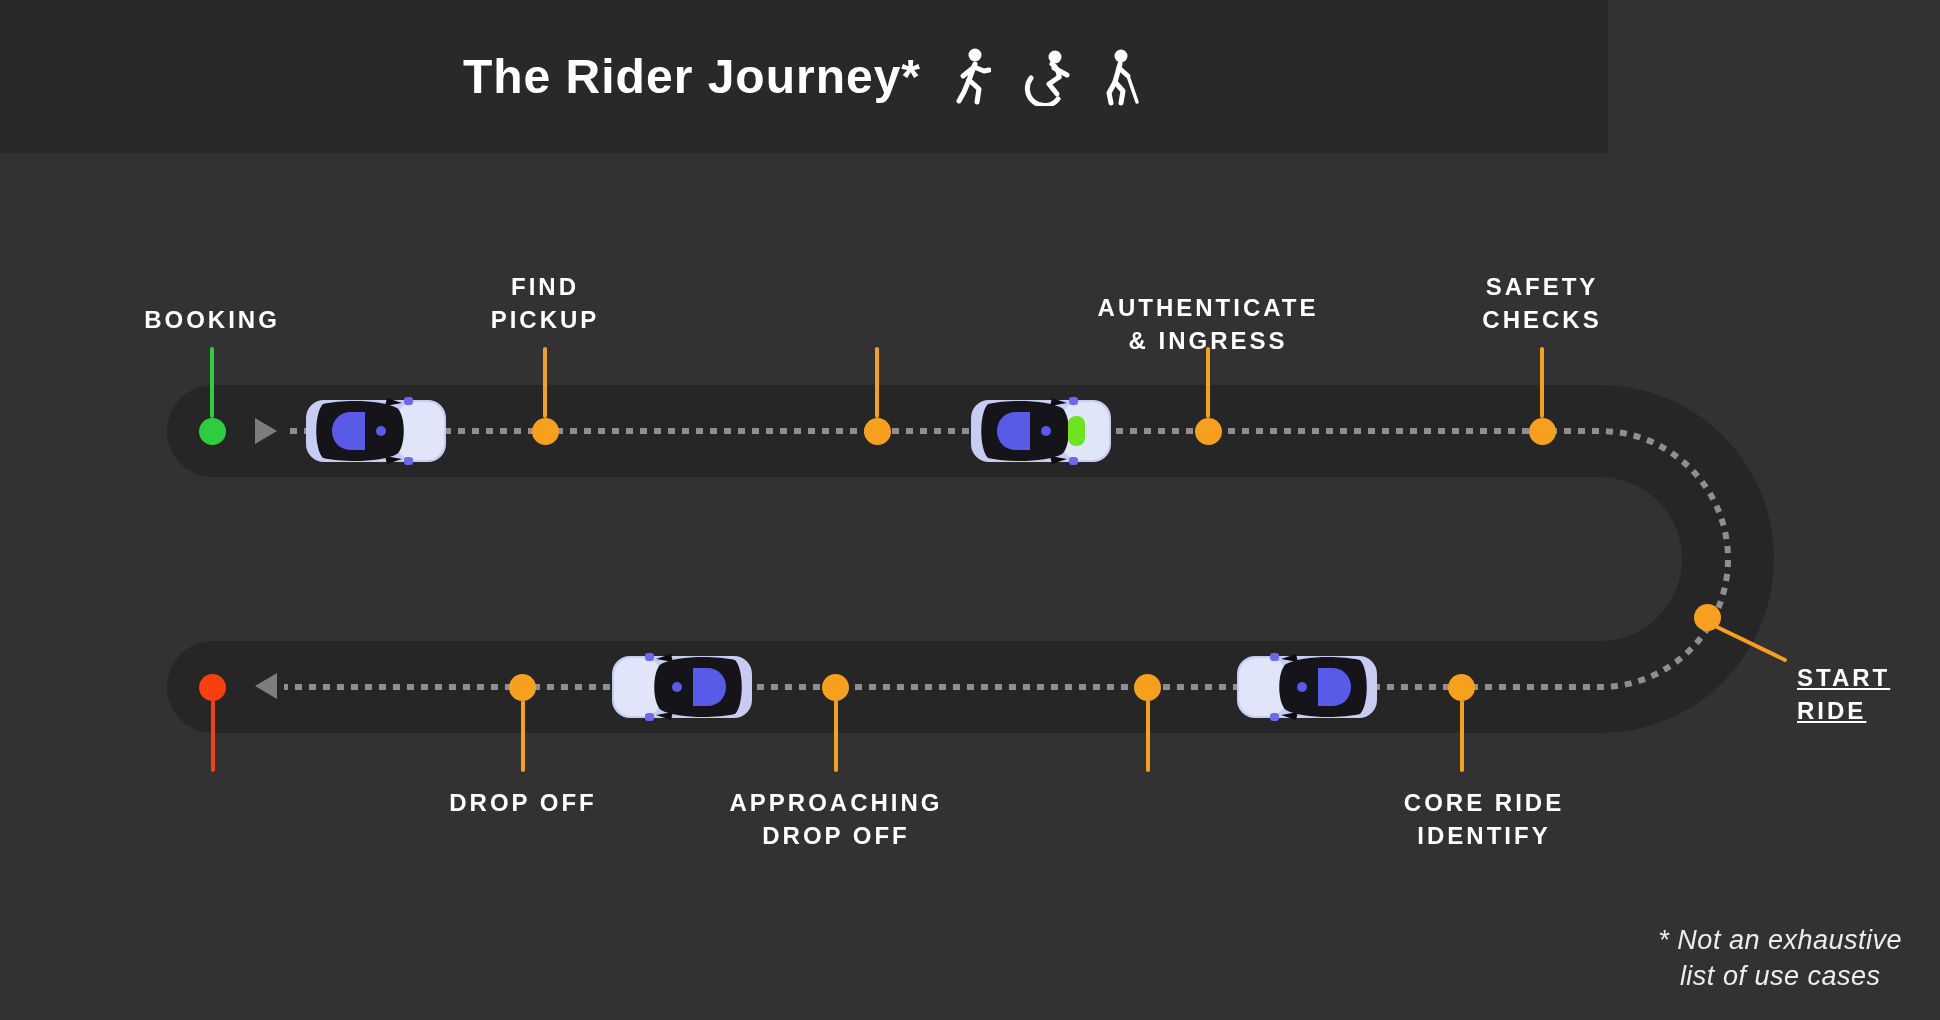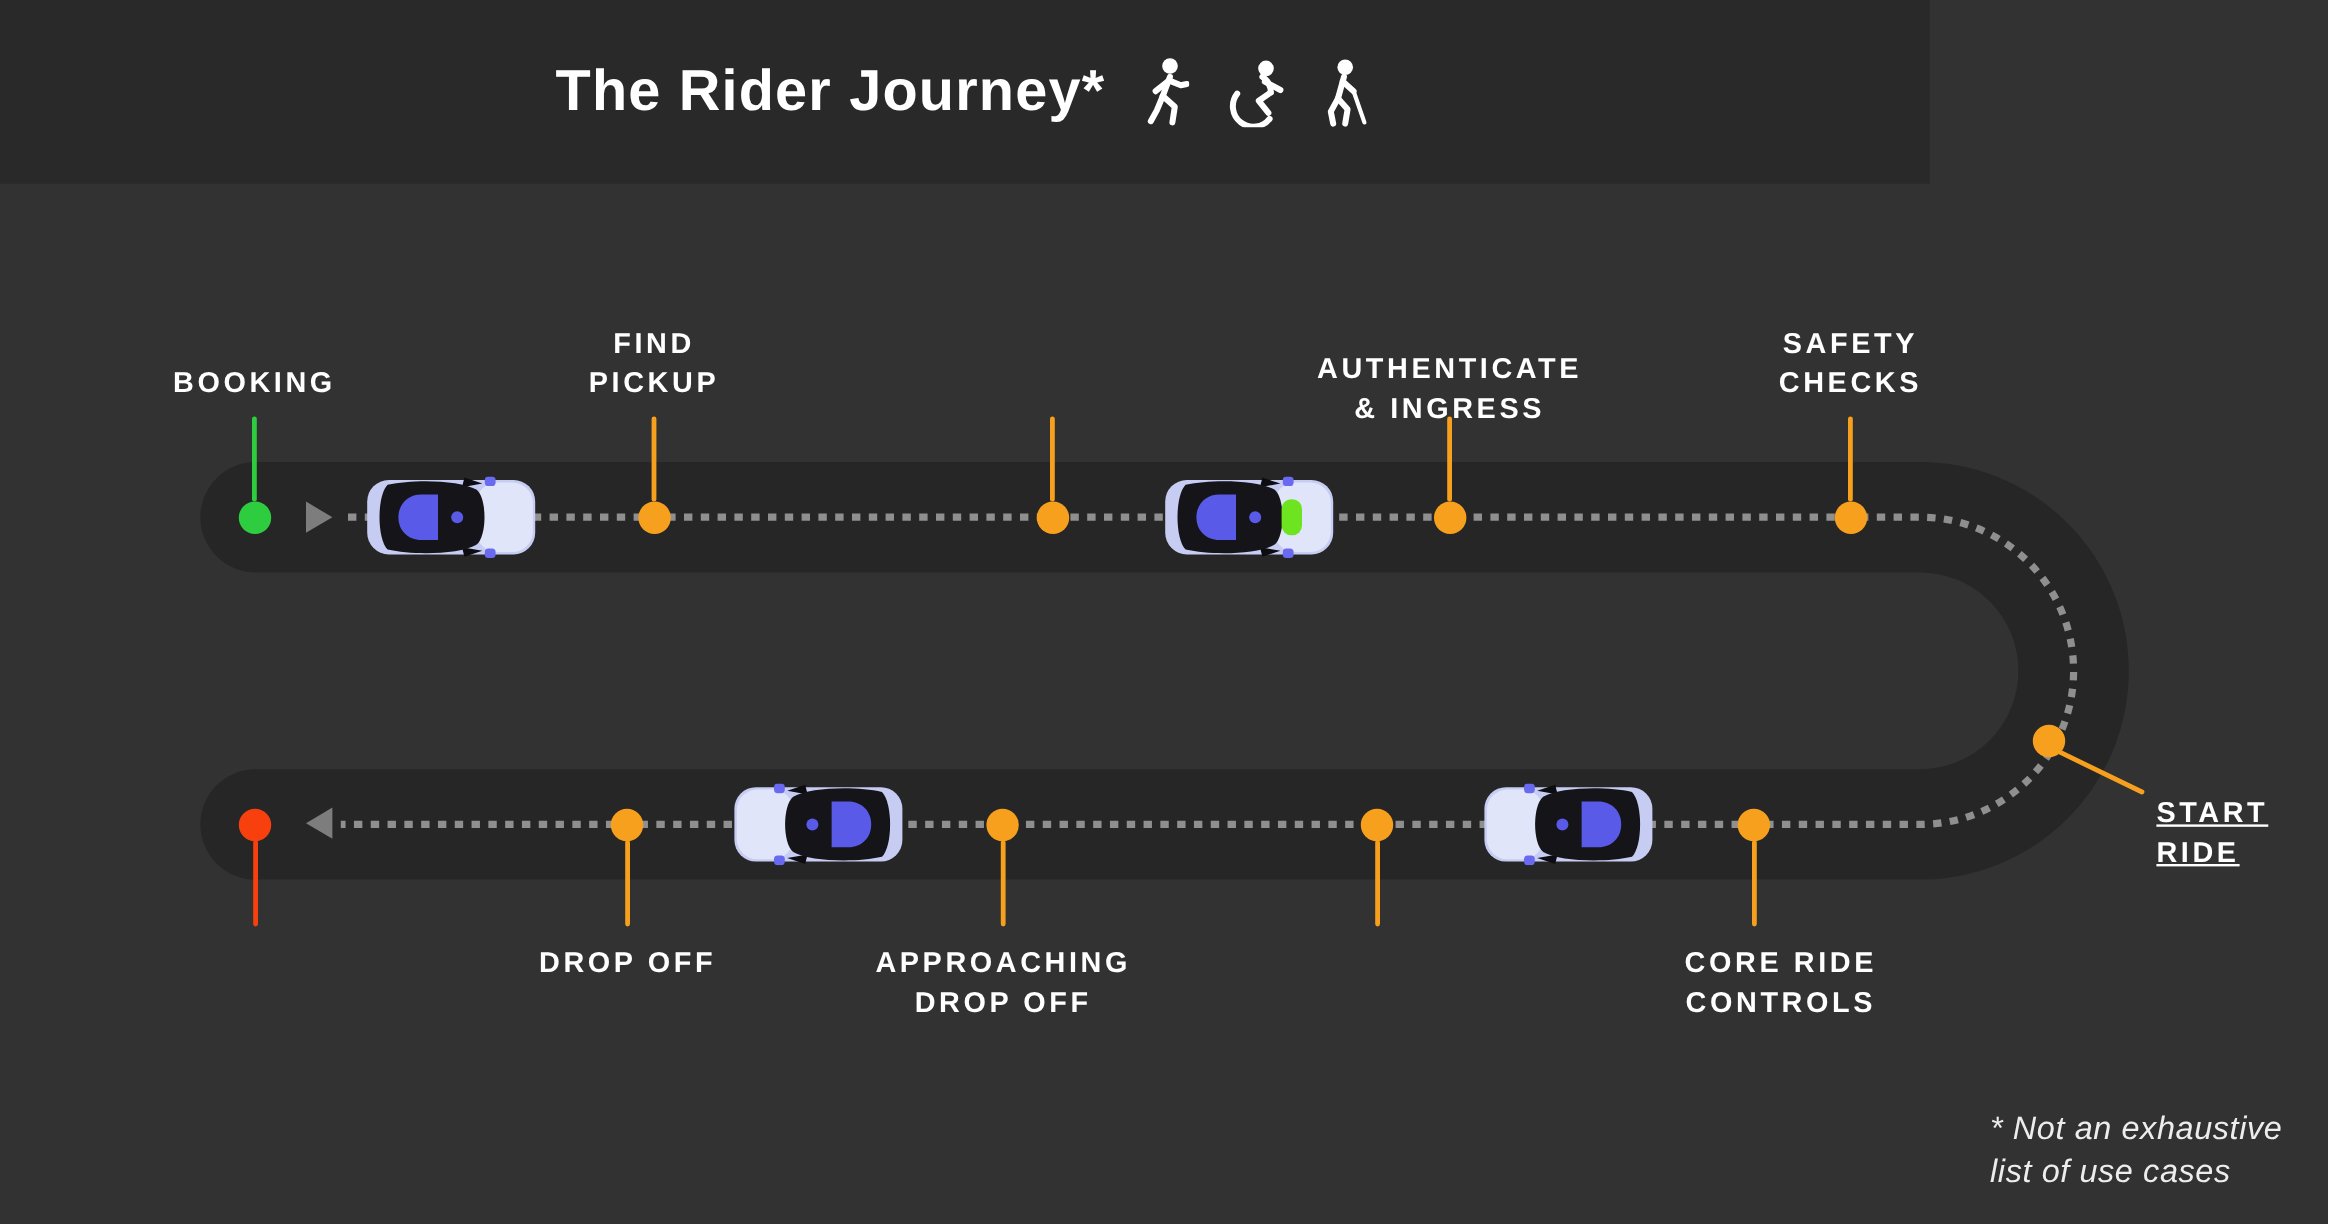--- a/index.html
+++ b/index.html
@@ -37,21 +37,21 @@
   .lbl{
     position:absolute;z-index:4;transform:translateX(-50%);
     color:#ffffff;font-size:24px;line-height:33px;font-weight:700;
     letter-spacing:3px;text-align:center;white-space:nowrap;
   }
   .lbl.left-align{transform:none;text-align:left;text-decoration:underline;}
   
   .footnote{
     position:absolute;right:38px;top:922px;z-index:4;
     color:#ededed;font-size:27px;line-height:36px;font-style:italic;
-    text-align:left;letter-spacing:0.5px;white-space:nowrap;
+    text-align:center;letter-spacing:0.5px;white-space:nowrap;
   }
 </style>
 </head>
 <body>
 
 <div class="stage">
 
   <div class="header">
     <div class="title">The Rider Journey*</div>
     <div class="hicons">
@@ -179,21 +179,21 @@
   <div class="dot orange" style="left:1694px;top:604px;"></div>
   <div class="lbl left-align" style="left:1797px;top:661px;">
     <div>START</div>
     <div>RIDE</div>
   </div>
 
   <div class="dot orange" style="left:1448px;top:674px;"></div>
   <div class="stem orange" style="left:1460px;top:700px;height:72px;"></div>
   <div class="lbl" style="left:1462px;top:786px;margin-left:22px;">
     <div>CORE RIDE</div>
-    <div>CONTROLS</div>
+    <div>IDENTIFY</div>
   </div>
 
   <div class="dot orange" style="left:1134px;top:674px;"></div>
   <div class="stem orange" style="left:1146px;top:700px;height:72px;"></div>
 
   <div class="dot orange" style="left:822px;top:674px;"></div>
   <div class="stem orange" style="left:834px;top:700px;height:72px;"></div>
   <div class="lbl" style="left:836px;top:786px;">
     <div>APPROACHING</div>
     <div>DROP OFF</div>

